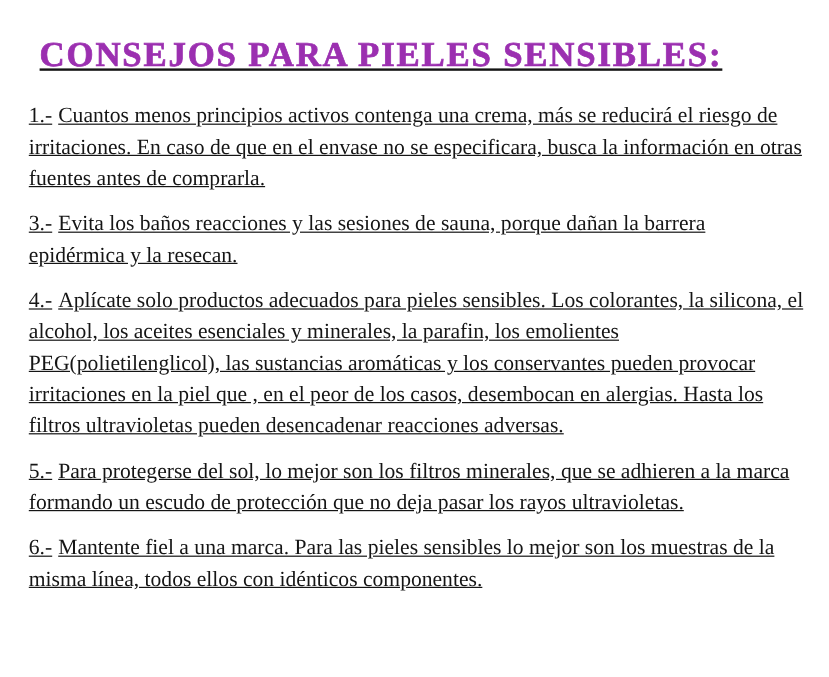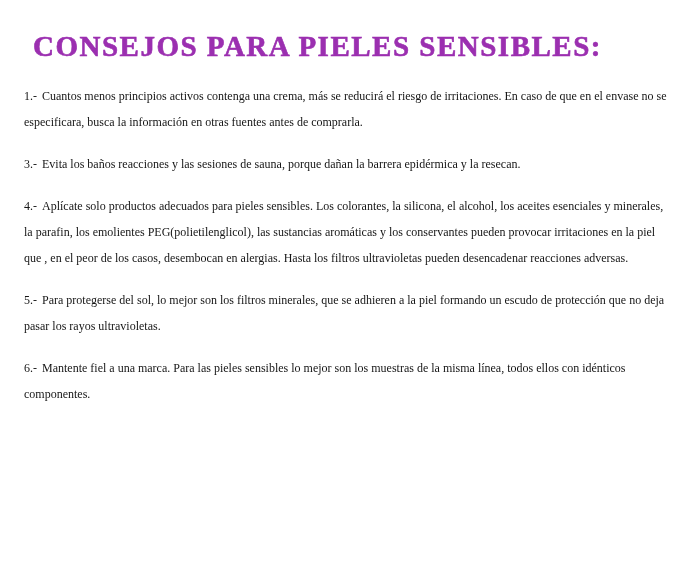--- a/index.html
+++ b/index.html
@@ -12,52 +12,53 @@
     height: 564px;
     overflow: hidden;
     font-family: "Liberation Serif", serif;
     color: #151515;
   }
   .doc {
     width: 691px;
     height: 405px;
     box-sizing: border-box;
     padding: 26px 20px 0 24px;
+    text-decoration: underline;
   }
   .doc-title {
     font-family: "Liberation Serif", serif;
     font-weight: 900;
     font-size: 29px;
     line-height: 33px;
     letter-spacing: 1.5px;
     margin: 4px 0 20px 9px;
     color: #9b2fb0;
     -webkit-text-stroke: 0.6px #9b2fb0;
     text-transform: uppercase;
     white-space: nowrap;
   }
   .tip {
-    font-size: 12px;
+    font-size: 18px;
     line-height: 26px;
-    margin: 16px 0 12px 0;
+    margin: 0 0 12px 0;
     text-align: left;
   }
   .tip-number {
     margin-right: 5px;
   }
 </style>
 </head>
 <body>
 
 <div class="doc">
   <h1 class="doc-title" style="color: rgb(155, 47, 176);">CONSEJOS PARA PIELES SENSIBLES:</h1>
 
   <p class="tip"><span class="tip-number">1.-</span><span>Cuantos menos principios activos  contenga una crema, más se reducirá el riesgo de irritaciones. En caso de que en el envase no se especificara, busca la información en otras fuentes antes de comprarla.</span></p>
 
 
   <p class="tip"><span class="tip-number">3.-</span><span>Evita los baños reacciones y las sesiones de sauna, porque dañan la barrera epidérmica y la resecan.</span></p>
 
   <p class="tip"><span class="tip-number">4.-</span><span>Aplícate solo productos adecuados para pieles sensibles. Los colorantes, la silicona, el alcohol, los aceites esenciales y minerales, la parafin, los emolientes PEG(polietilenglicol), las sustancias aromáticas y los conservantes pueden provocar irritaciones en la piel que , en el peor de los casos, desembocan en alergias. Hasta los filtros ultravioletas pueden desencadenar reacciones adversas.</span></p>
 
-  <p class="tip"><span class="tip-number">5.-</span><span>Para protegerse del sol, lo mejor son los filtros minerales, que se adhieren a la piel formando un escudo de protección que no deja pasar los rayos ultravioletas.</span></p>
+  <p class="tip"><span class="tip-number">5.-</span><span>Para protegerse del sol, lo mejor son los filtros minerales, que se adhieren a la marca formando un escudo de protección que no deja pasar los rayos ultravioletas.</span></p>
 
   <p class="tip"><span class="tip-number">6.-</span><span>Mantente fiel a una marca. Para las pieles sensibles lo mejor son los muestras de la misma línea, todos ellos  con idénticos componentes.</span></p>
 </div>
 
 </body></html>

